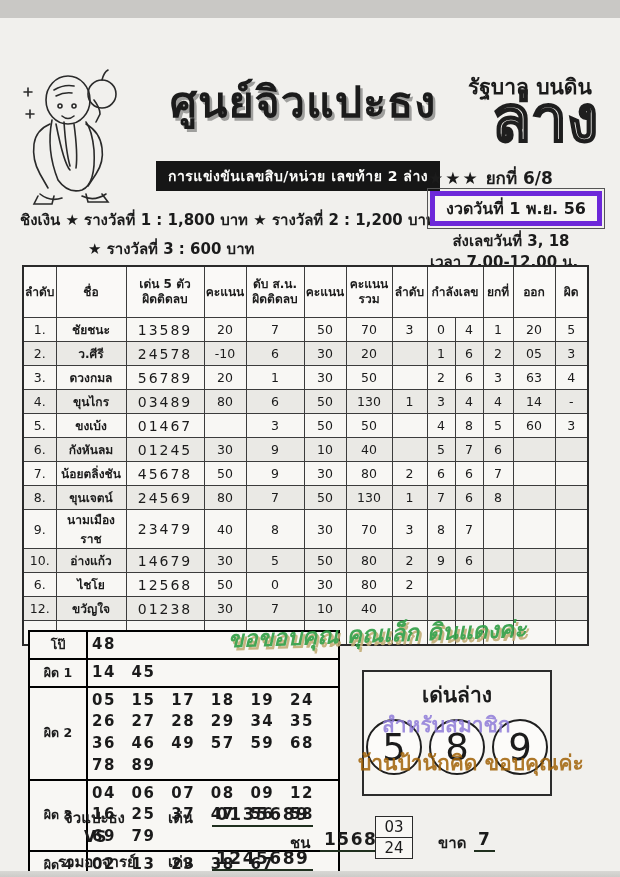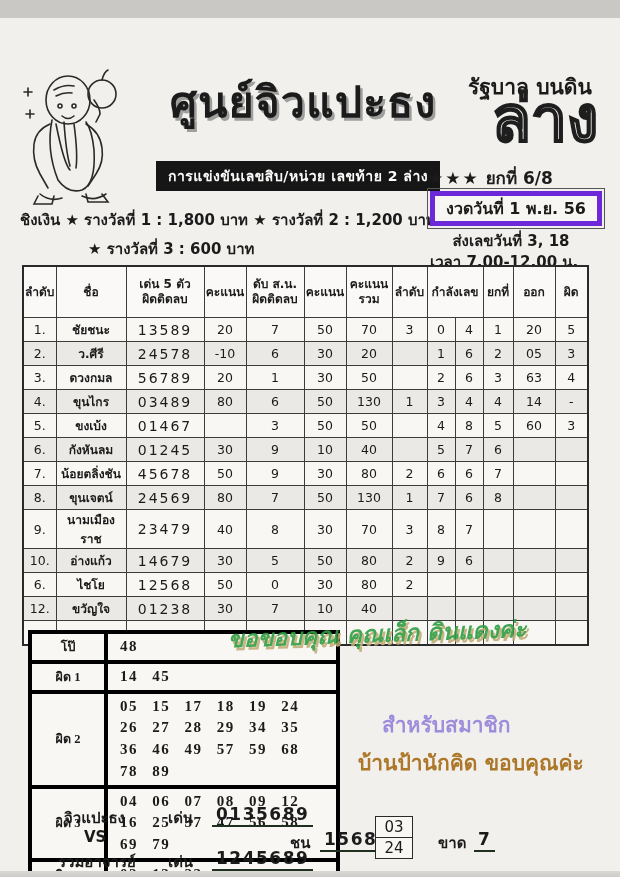--- a/index.html
+++ b/index.html
@@ -34,21 +34,21 @@
   table.main th{font-weight:bold;height:50px;font-size:12px;line-height:1.25;}
   table.main{border:2px solid #2a2a2a;}
   table.main td.c1{font-weight:bold;font-size:12px;}
   table.main td.c2{font-size:14px;letter-spacing:2px;font-weight:500;}
   table.main tr:nth-child(even) td{background:#eae9e5;}
   table.main td{background:#f8f7f4;}
 
   
   table.poe{position:absolute;left:28px;top:612px;border-collapse:collapse;border:1.5px solid #3a3a3a;
             width:312px;background:#f8f7f4;}
-  table.poe td{border:4px solid #000000;font-size:15px;padding:2px 12px;font-family:Liberation Serif, serif;}
+  table.poe td{border:2px solid #000000;font-size:15px;padding:2px 4px;}
   table.poe td.lbl{width:48px;text-align:center;font-size:12.5px;font-weight:bold;}
   table.poe td.val{font-weight:600;letter-spacing:1.5px;word-spacing:9px;line-height:1.45;}
 
   
   .hl-box{left:362px;top:652px;width:186px;height:122px;border:2px solid #2c2c2c;background:#f6f5f2;}
   .hl-title{margin-top:6px;text-align:center;font-size:21px;font-weight:bold;}
   .hl-digits{display:flex;justify-content:center;gap:7px;margin-top:8px;}
   .digit-circle{width:52px;height:52px;border:2.2px solid #1f1f1f;border-radius:50%;
     display:flex;align-items:center;justify-content:center;font-size:37px;font-weight:500;background:#fcfbf9;}
 
@@ -365,20 +365,28 @@
         </tr>
         <tr>
           <td class="lbl">ผิด 5</td>
           <td class="val">01 39</td>
         </tr>
       </tbody>
   </table>
 
   <div class="abs wm-green">ขอขอบคุณ คุณเล็ก ดินแดงค่ะ</div>
 
+  <div class="abs hl-box">
+    <div class="hl-title">เด่นล่าง</div>
+    <div class="hl-digits">
+        <span class="digit-circle">5</span>
+        <span class="digit-circle">8</span>
+        <span class="digit-circle">9</span>
+      </div>
+  </div>
 
   <div class="abs wm-purple1">สำหรับสมาชิก</div>
   <div class="abs wm-purple2">บ้านป้านักคิด ขอบคุณค่ะ</div>
 
   <div class="abs f-text" style="left:64px;top:788px;">จิวแปะธง</div>
   <div class="abs f-text" style="left:168px;top:788px;">เด่น</div>
   <div class="abs f-val" style="left:212px;top:786px;">0135689</div>
   <div class="abs f-text" style="left:84px;top:810px;">VS</div>
   <div class="abs f-text" style="left:58px;top:832px;">รวมอาจารย์</div>
   <div class="abs f-text" style="left:168px;top:832px;">เด่น</div>

